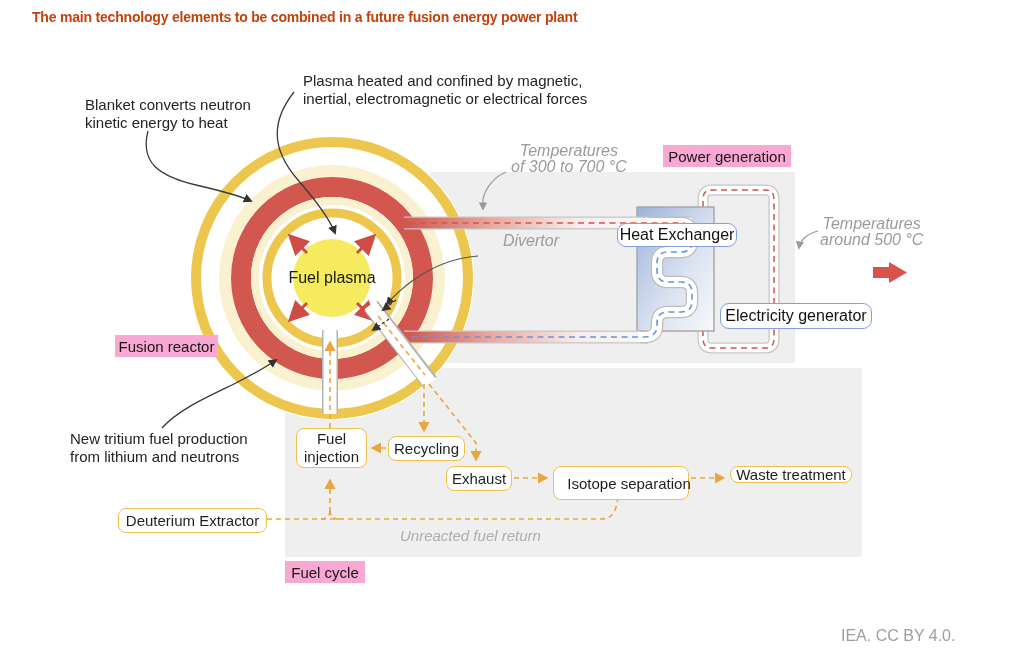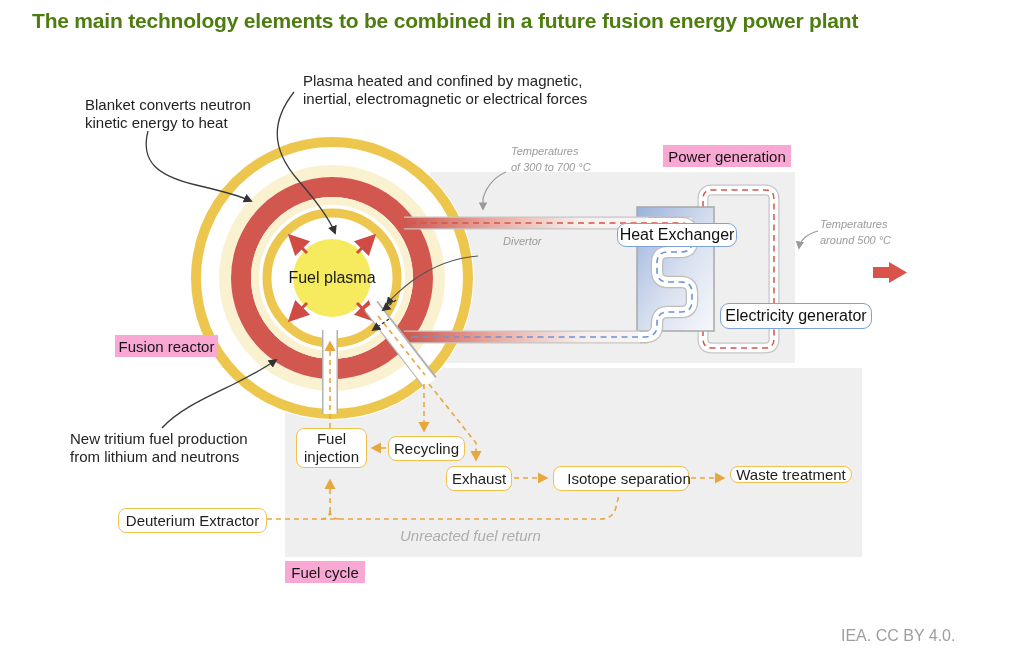--- a/index.html
+++ b/index.html
@@ -1,22 +1,22 @@
 <!DOCTYPE html>
 <html><head>
 <meta charset="utf-8">
 <style>
   html,body{margin:0;padding:0;background:#ffffff;}
   #stage{position:relative;width:1024px;height:664px;background:#ffffff;overflow:hidden;
          font-family:"Liberation Sans", sans-serif;}
   #diagram-svg{position:absolute;left:0;top:0;}
   .abs{position:absolute;}
-  .title{font-size:21px;font-weight:bold;color:#4d7c0f;letter-spacing:-0.2px;white-space:nowrap;}
+  .title{font-size:14px;font-weight:bold;color:#c2410c;letter-spacing:-0.2px;white-space:nowrap;}
   .note{font-size:15px;line-height:18px;color:#242424;white-space:nowrap;}
-  .gray-note{font-size:11px;line-height:16px;color:#9B9B9B;font-style:italic;white-space:nowrap;}
+  .gray-note{font-size:16px;line-height:16px;color:#9B9B9B;font-style:italic;white-space:nowrap;text-align:center;}
   .unreacted{font-size:15px;color:#ADADAD;font-style:italic;white-space:nowrap;}
   .iea{font-size:16px;color:#9E9E9E;white-space:nowrap;}
   .chip{background:#f9a8d4;color:#151515;font-size:15px;font-weight:normal;
         display:flex;align-items:center;justify-content:center;white-space:nowrap;}
   .bluebox{background:#ffffff;border:1.5px solid #7FA2DE;border-radius:9px;color:#111;
         font-size:16px;display:flex;align-items:center;justify-content:center;white-space:nowrap;
         box-sizing:border-box;margin-top:44px;}
   .yellowbox{background:#ffffff;border:1.5px solid #F0C14B;border-radius:8px;color:#1F1F1F;
         font-size:15px;display:flex;align-items:center;justify-content:center;white-space:nowrap;
         box-sizing:border-box;}
@@ -190,17 +190,17 @@
   <div class="abs yellowbox" style="left:296px;top:428px;width:71px;height:40px;">
     <div class="two">
       <div>Fuel</div>
       <div>injection</div>
     </div>
   </div>
 
   <div class="abs bluebox" style="left:720px;top:259px;width:152px;height:26px;">Electricity generator</div>
   <div class="abs yellowbox" style="left:388px;top:436px;width:77px;height:25px;">Recycling</div>
   <div class="abs yellowbox" style="left:446px;top:466px;width:66px;height:25px;">Exhaust</div>
-  <div class="abs yellowbox" style="left:553px;top:466px;width:136px;height:25px;padding-left:16px;">Isotope separation</div>
+  <div class="abs yellowbox" style="left:553px;top:466px;width:136px;height:34px;padding-left:16px;">Isotope separation</div>
   <div class="abs yellowbox" style="left:730px;top:466px;width:122px;height:17px;">Waste treatment</div>
   <div class="abs yellowbox" style="left:118px;top:508px;width:149px;height:25px;">Deuterium Extractor</div>
 
 </div>
 
 </body></html>

